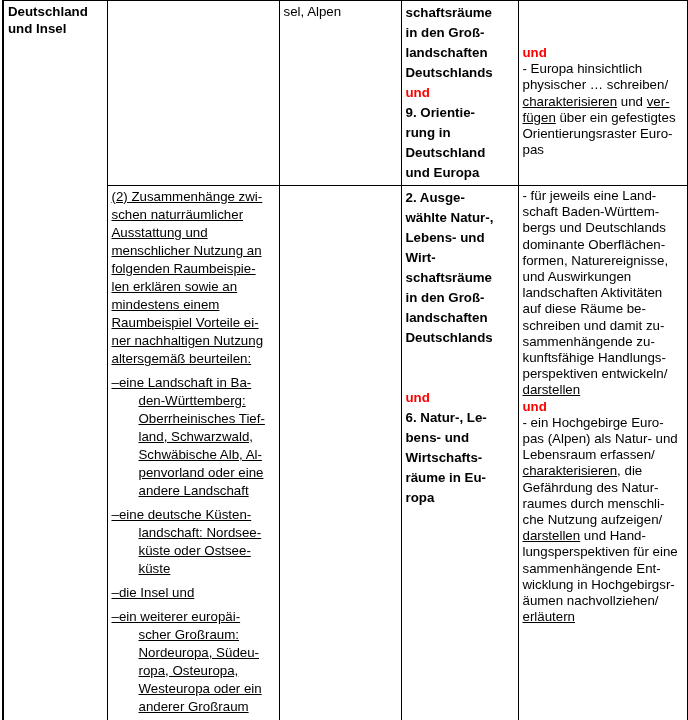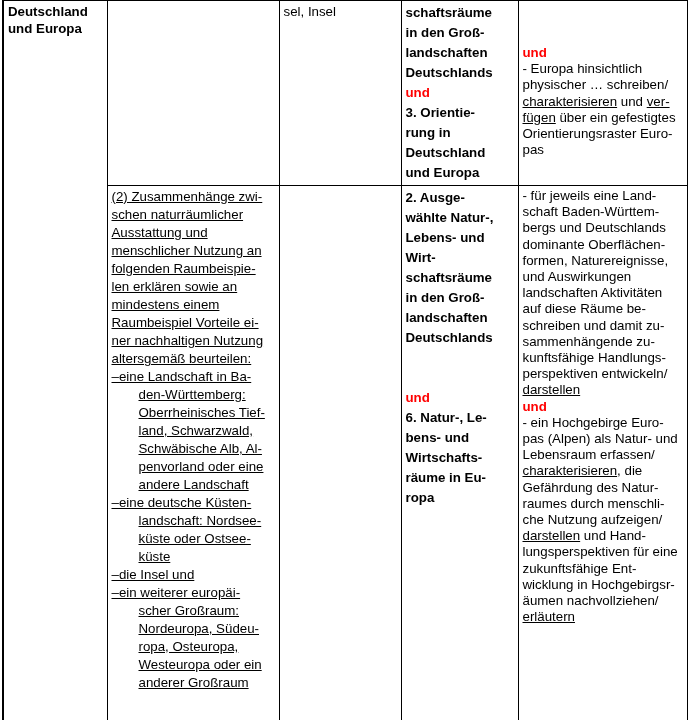--- a/index.html
+++ b/index.html
@@ -31,54 +31,54 @@
   tr.r1 td { height: 170px; }
   tr.r2 td { height: 533px; }
 
   td.c1 { font-weight: bold; line-height: 17px; padding-left: 5px; }
   td.c2 { line-height: 18px; text-decoration: underline; }
   td.c3 { line-height: 17px; }
   td.c4 { font-weight: bold; line-height: 20px; }
   td.c5 { line-height: 16.2px; }
 
   .block { white-space: pre-line; }
-  .block.li { padding-left: 27px; text-indent: -27px; }
+  .block.li { padding-left: 27px; text-indent: -27px; margin-top: 6px; }
   .block.gap-above { margin-top: 42px; }
 
   .seg-bold { font-weight: bold; }
   .seg-red { color: var(--accent-red, #ff0000); }
   .seg-underline { text-decoration: underline; }
 </style>
 </head>
 <body>
 
 <table class="grid">
   <colgroup>
     <col style="width:104px">
     <col style="width:172px">
     <col style="width:122px">
     <col style="width:117px">
     <col style="width:169px">
   </colgroup>
   <tbody>
       <tr class="r1">
     <td class="c1" rowspan="2">
-      <div class="block">Deutschland und Europa</div>
+      <div class="block">Deutschland und Insel</div>
     </td>
     <td class="c2"></td>
     <td class="c3">
-          <div class="block"><span>sel, Insel</span></div>
+          <div class="block"><span>sel, Alpen</span></div>
         </td>
     <td class="c4">
           <div class="block"><span class="seg-bold">schaftsräume
 in den Groß-
 landschaften
 Deutschlands
 </span><span class="seg-bold seg-red">und
-</span><span class="seg-bold">3. Orientie-
+</span><span class="seg-bold">9. Orientie-
 rung in
 Deutschland
 und Europa</span></div>
         </td>
     <td class="c5">
           <div class="block gap-above"><span class="seg-bold seg-red">und
 </span><span>- Europa hinsichtlich
 physischer … schreiben/
 </span><span class="seg-underline">charakterisieren</span><span> und </span><span class="seg-underline">ver-
 fügen</span><span> über ein gefestigtes
@@ -153,20 +153,20 @@
 </span><span class="seg-bold seg-red">und</span><span>
 - ein Hochgebirge Euro-
 pas (Alpen) als Natur- und
 Lebensraum erfassen/
 </span><span class="seg-underline">charakterisieren</span><span>, die
 Gefährdung des Natur-
 raumes durch menschli-
 che Nutzung aufzeigen/
 </span><span class="seg-underline">darstellen</span><span> und Hand-
 lungsperspektiven für eine
-zukunftsfähige Ent-
+sammenhängende Ent-
 wicklung in Hochgebirgsr-
 äumen nachvollziehen/
 </span><span class="seg-underline">erläutern</span></div>
         </td>
   </tr>
 </tbody>
   </table>
 
 </body></html>

